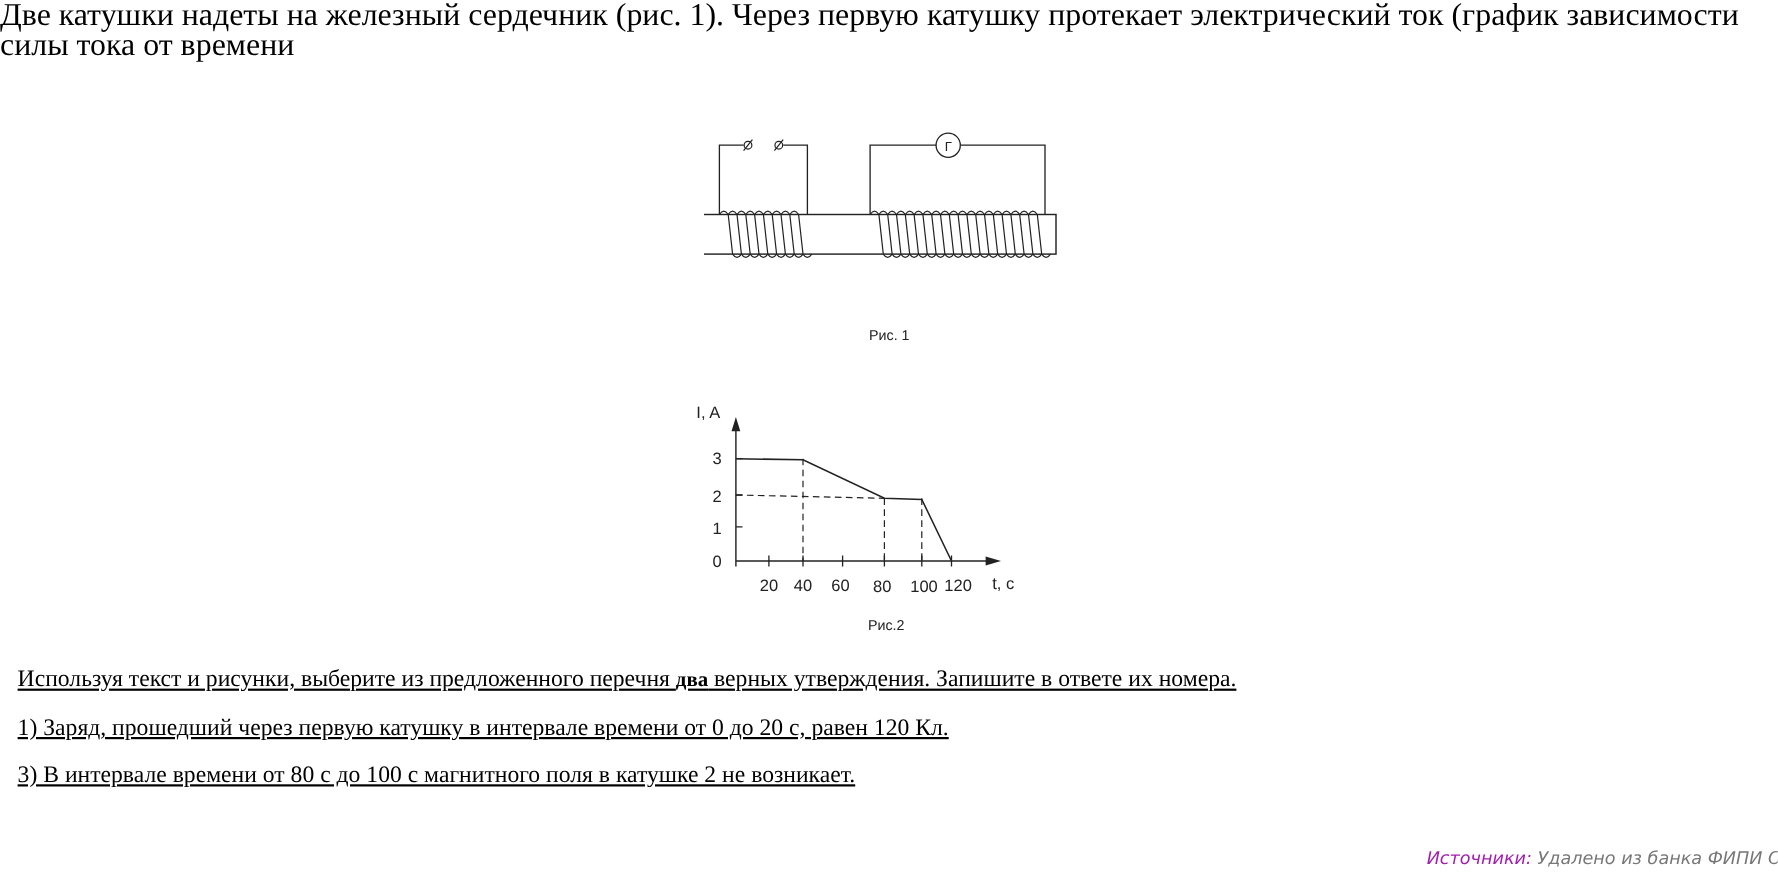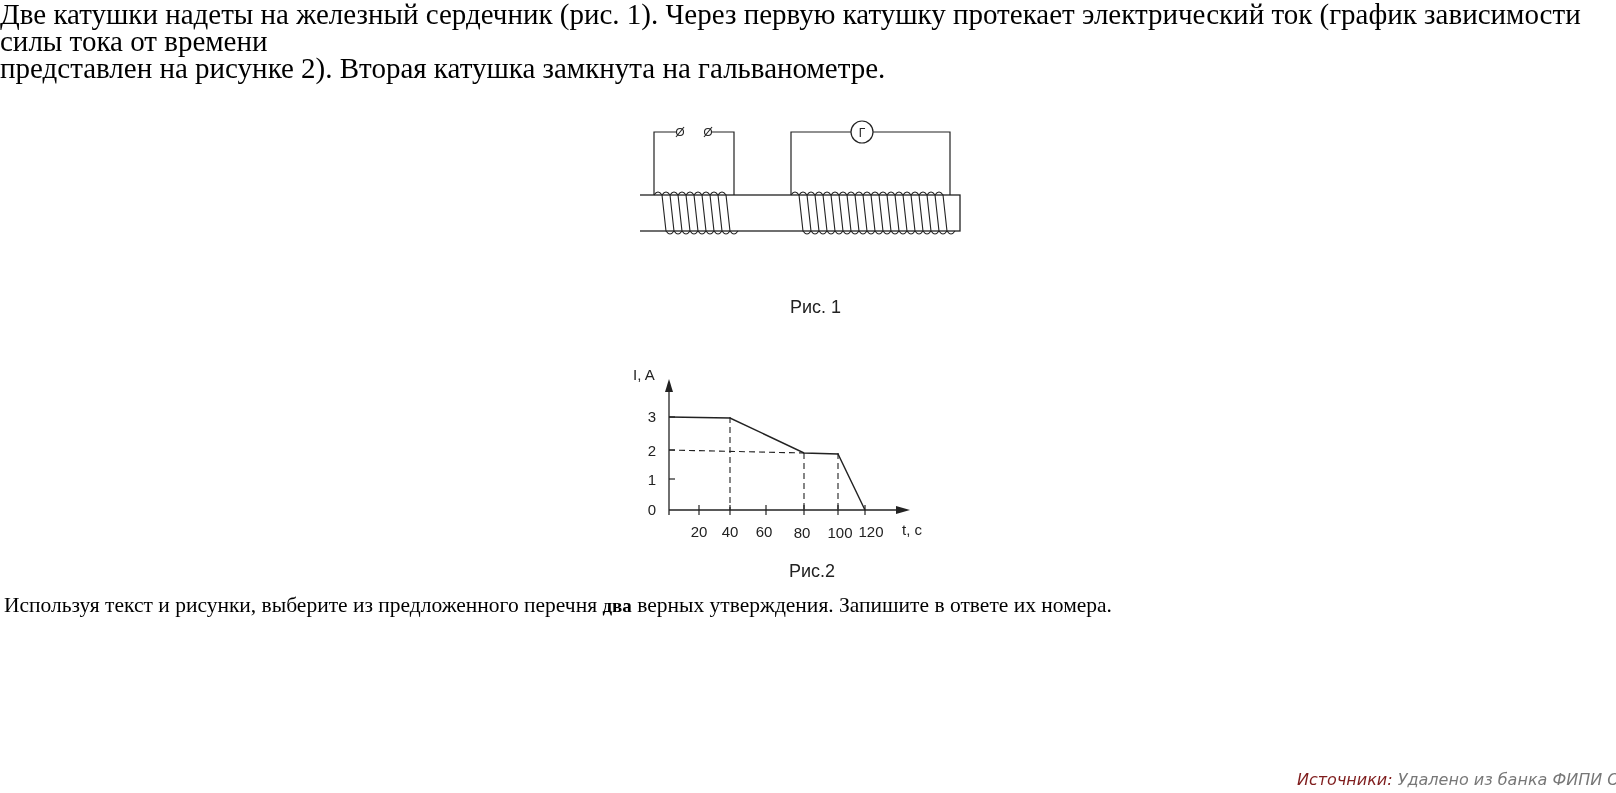--- a/index.html
+++ b/index.html
@@ -7,46 +7,45 @@
     width: 1616px; height: 793px; position: relative; overflow: hidden;
     font-family: "Liberation Serif", serif; color: #000;
   }
   .intro {
     position: absolute; left: 0; top: 1px; width: 1612px;
     font-size: 29px; line-height: 27px;
   }
   .fig1 { position: absolute; left: 640px; top: 120px; width: 360px; height: 130px; }
   .cap {
     position: absolute; font-family: "Liberation Sans", sans-serif;
-    font-size: 18px; color: #222;
+    font-size: 13px; color: #222;
   }
   .cap1 { left: 790px; top: 297px; }
   .fig2 { position: absolute; left: 630px; top: 365px; width: 330px; height: 190px; }
   .cap2 { left: 789px; top: 561px; }
   .task {
     position: absolute; left: 0; top: 588px;
     font-size: 21.5px; line-height: 27px;
   }
-  .task p { margin: 4px; }
+  .task p { margin: 16px; text-decoration: underline; }
   .task b { font-weight: bold; font-size: 19px; }
   .source {
     position: absolute; left: 1297px; top: 770px;
     font-family: "DejaVu Sans", sans-serif; font-style: italic;
     font-size: 16px; white-space: nowrap;
   }
-  .source .lbl { color: #7f1d1d; }
+  .source .lbl { color: #a21caf; }
   .source .val { color: #777; }
   svg text { font-family: "Liberation Sans", sans-serif; }
 </style>
 </head>
 <body>
 
 <div class="intro">
   <div>Две катушки надеты на железный сердечник (рис. 1). Через первую катушку протекает электрический ток (график зависимости силы тока от времени</div>
-  <div>представлен на рисунке 2). Вторая катушка замкнута на гальванометре.</div>
 </div>
 
 <svg class="fig1" viewBox="0 0 360 130" width="360" height="130">
 
   <rect x="-8" y="75" width="328" height="36" fill="none" stroke="#222" stroke-width="1.3"></rect>
 
   <polyline points="14,75 14,12 36,12" fill="none" stroke="#222" stroke-width="1.2"></polyline>
   <polyline points="72,12 94,12 94,75" fill="none" stroke="#222" stroke-width="1.2"></polyline>
   <g>
     <circle cx="40" cy="12" r="3.5" fill="none" stroke="#222" stroke-width="1.1"></circle>
@@ -147,18 +146,20 @@
     <text x="172" y="173">80</text>
     <text x="210" y="173">100</text>
     <text x="241" y="172">120</text>
   </g>
   <text x="272" y="170" font-size="15" fill="#222">t, c</text>
 </svg>
 <div class="cap cap2">Рис.2</div>
 
 <div class="task">
   <p><span>Используя текст и рисунки, выберите из предложенного перечня </span><b>два</b><span> верных утверждения. Запишите в ответе их номера.</span></p>
+  <p>1) Заряд, прошедший через первую катушку в интервале времени от 0 до 20 с, равен 120 Кл.</p>
+  <p>3) В интервале времени от 80 с до 100 с магнитного поля в катушке 2 не возникает.</p>
 </div>
 
 <div class="source">
   <span class="lbl">Источники:</span>
   <span class="val">Удалено из банка ФИПИ ОГЭ</span>
 </div>
 
 </body></html>

